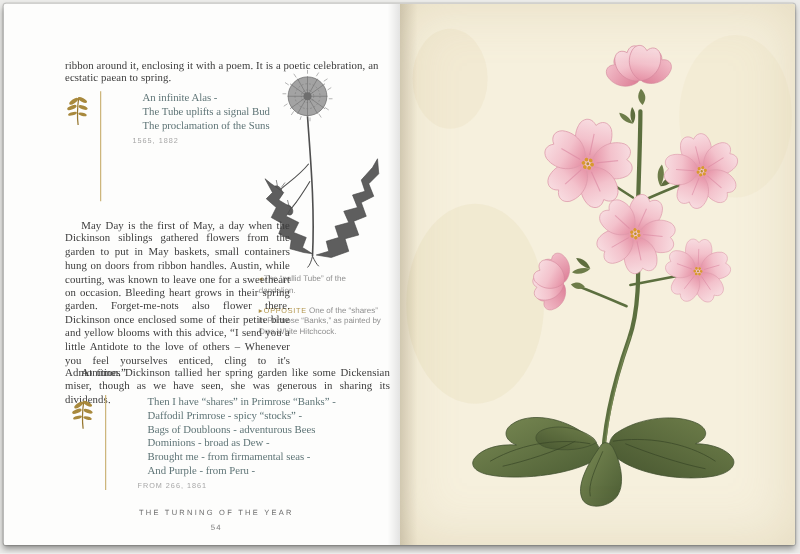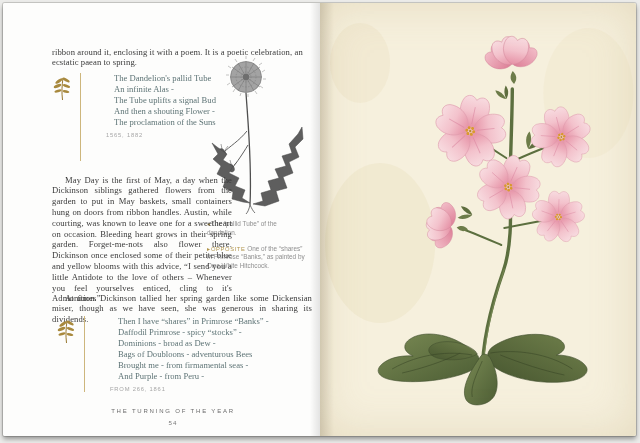--- a/index.html
+++ b/index.html
@@ -92,24 +92,22 @@
           <ellipse cx="14" cy="5" rx="4" ry="1.5" transform="rotate(28 14 5)"></ellipse>
           <ellipse cx="5.5" cy="11" rx="4" ry="1.5" transform="rotate(-22 5.5 11)"></ellipse>
           <ellipse cx="14.5" cy="11" rx="3.8" ry="1.4" transform="rotate(20 14.5 11)"></ellipse>
           <ellipse cx="6" cy="16" rx="3.6" ry="1.3" transform="rotate(-15 6 16)"></ellipse>
           <ellipse cx="14" cy="16.5" rx="3.4" ry="1.3" transform="rotate(14 14 16.5)"></ellipse>
         </g>
       </svg>
       <div class="poem-rule"></div>
       <div>
         <div class="poem-lines">
-          <div>The Dandelion's pallid Tube</div>
           <div>An infinite Alas -</div>
           <div>The Tube uplifts a signal Bud</div>
-          <div>And then a shouting Flower -</div>
           <div>The proclamation of the Suns</div>
         </div>
         <div class="poem-citation">1565, 1882</div>
       </div>
     </div>
 
     <div class="figure">
       <svg width="112" height="163" viewBox="0 0 112 163">
         <g stroke="#4f4f4f" stroke-width="1.3" fill="none">
           <path d="M47,40 C49,70 53,110 51,152"></path>
@@ -167,22 +165,22 @@
           <ellipse cx="14.5" cy="11" rx="3.8" ry="1.4" transform="rotate(20 14.5 11)"></ellipse>
           <ellipse cx="6" cy="16" rx="3.6" ry="1.3" transform="rotate(-15 6 16)"></ellipse>
           <ellipse cx="14" cy="16.5" rx="3.4" ry="1.3" transform="rotate(14 14 16.5)"></ellipse>
         </g>
       </svg>
       <div class="poem-rule"></div>
       <div>
         <div class="poem-lines">
           <div>Then I have “shares” in Primrose “Banks” -</div>
           <div>Daffodil Primrose - spicy “stocks” -</div>
+          <div>Bags of Doubloons - adventurous Bees</div>
           <div>Dominions - broad as Dew -</div>
-          <div>Bags of Doubloons - adventurous Bees</div>
           <div>Brought me - from firmamental seas -</div>
           <div>And Purple - from Peru -</div>
         </div>
         <div class="poem-citation">From 266, 1861</div>
       </div>
     </div>
 
     <div class="footer">
       <div class="running-head">THE TURNING OF THE YEAR</div>
       <div class="page-number">54</div>

